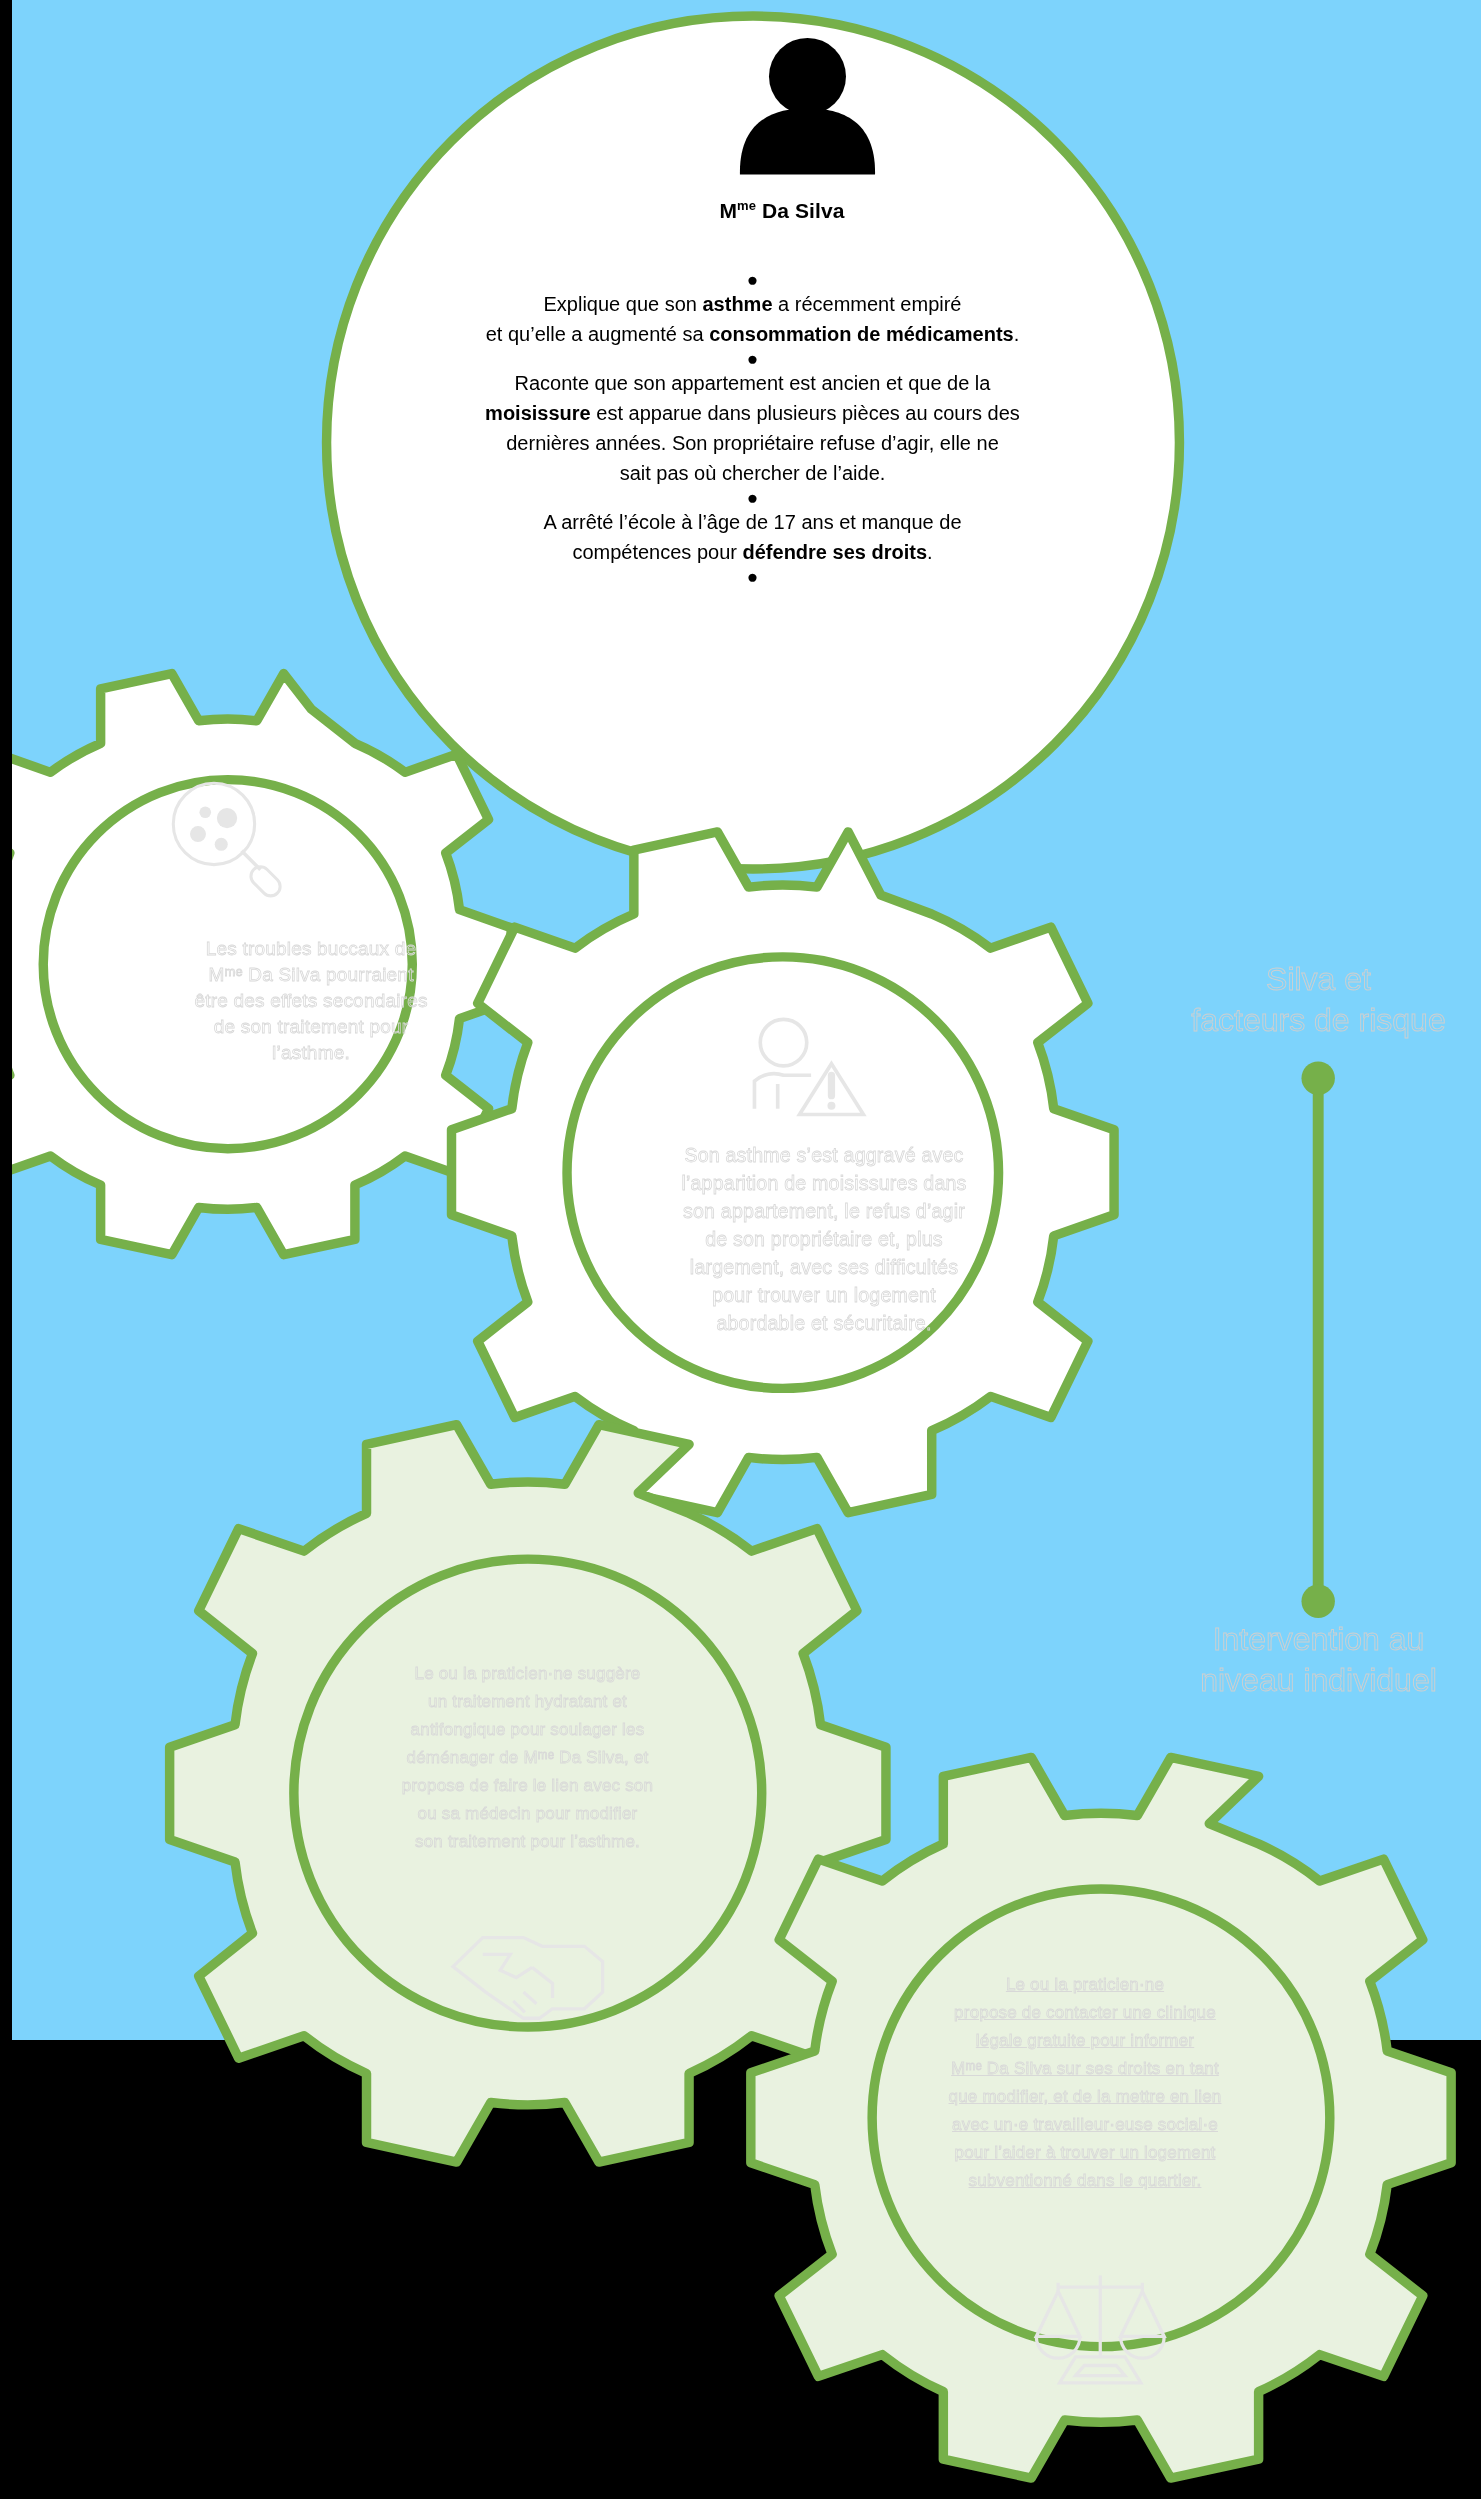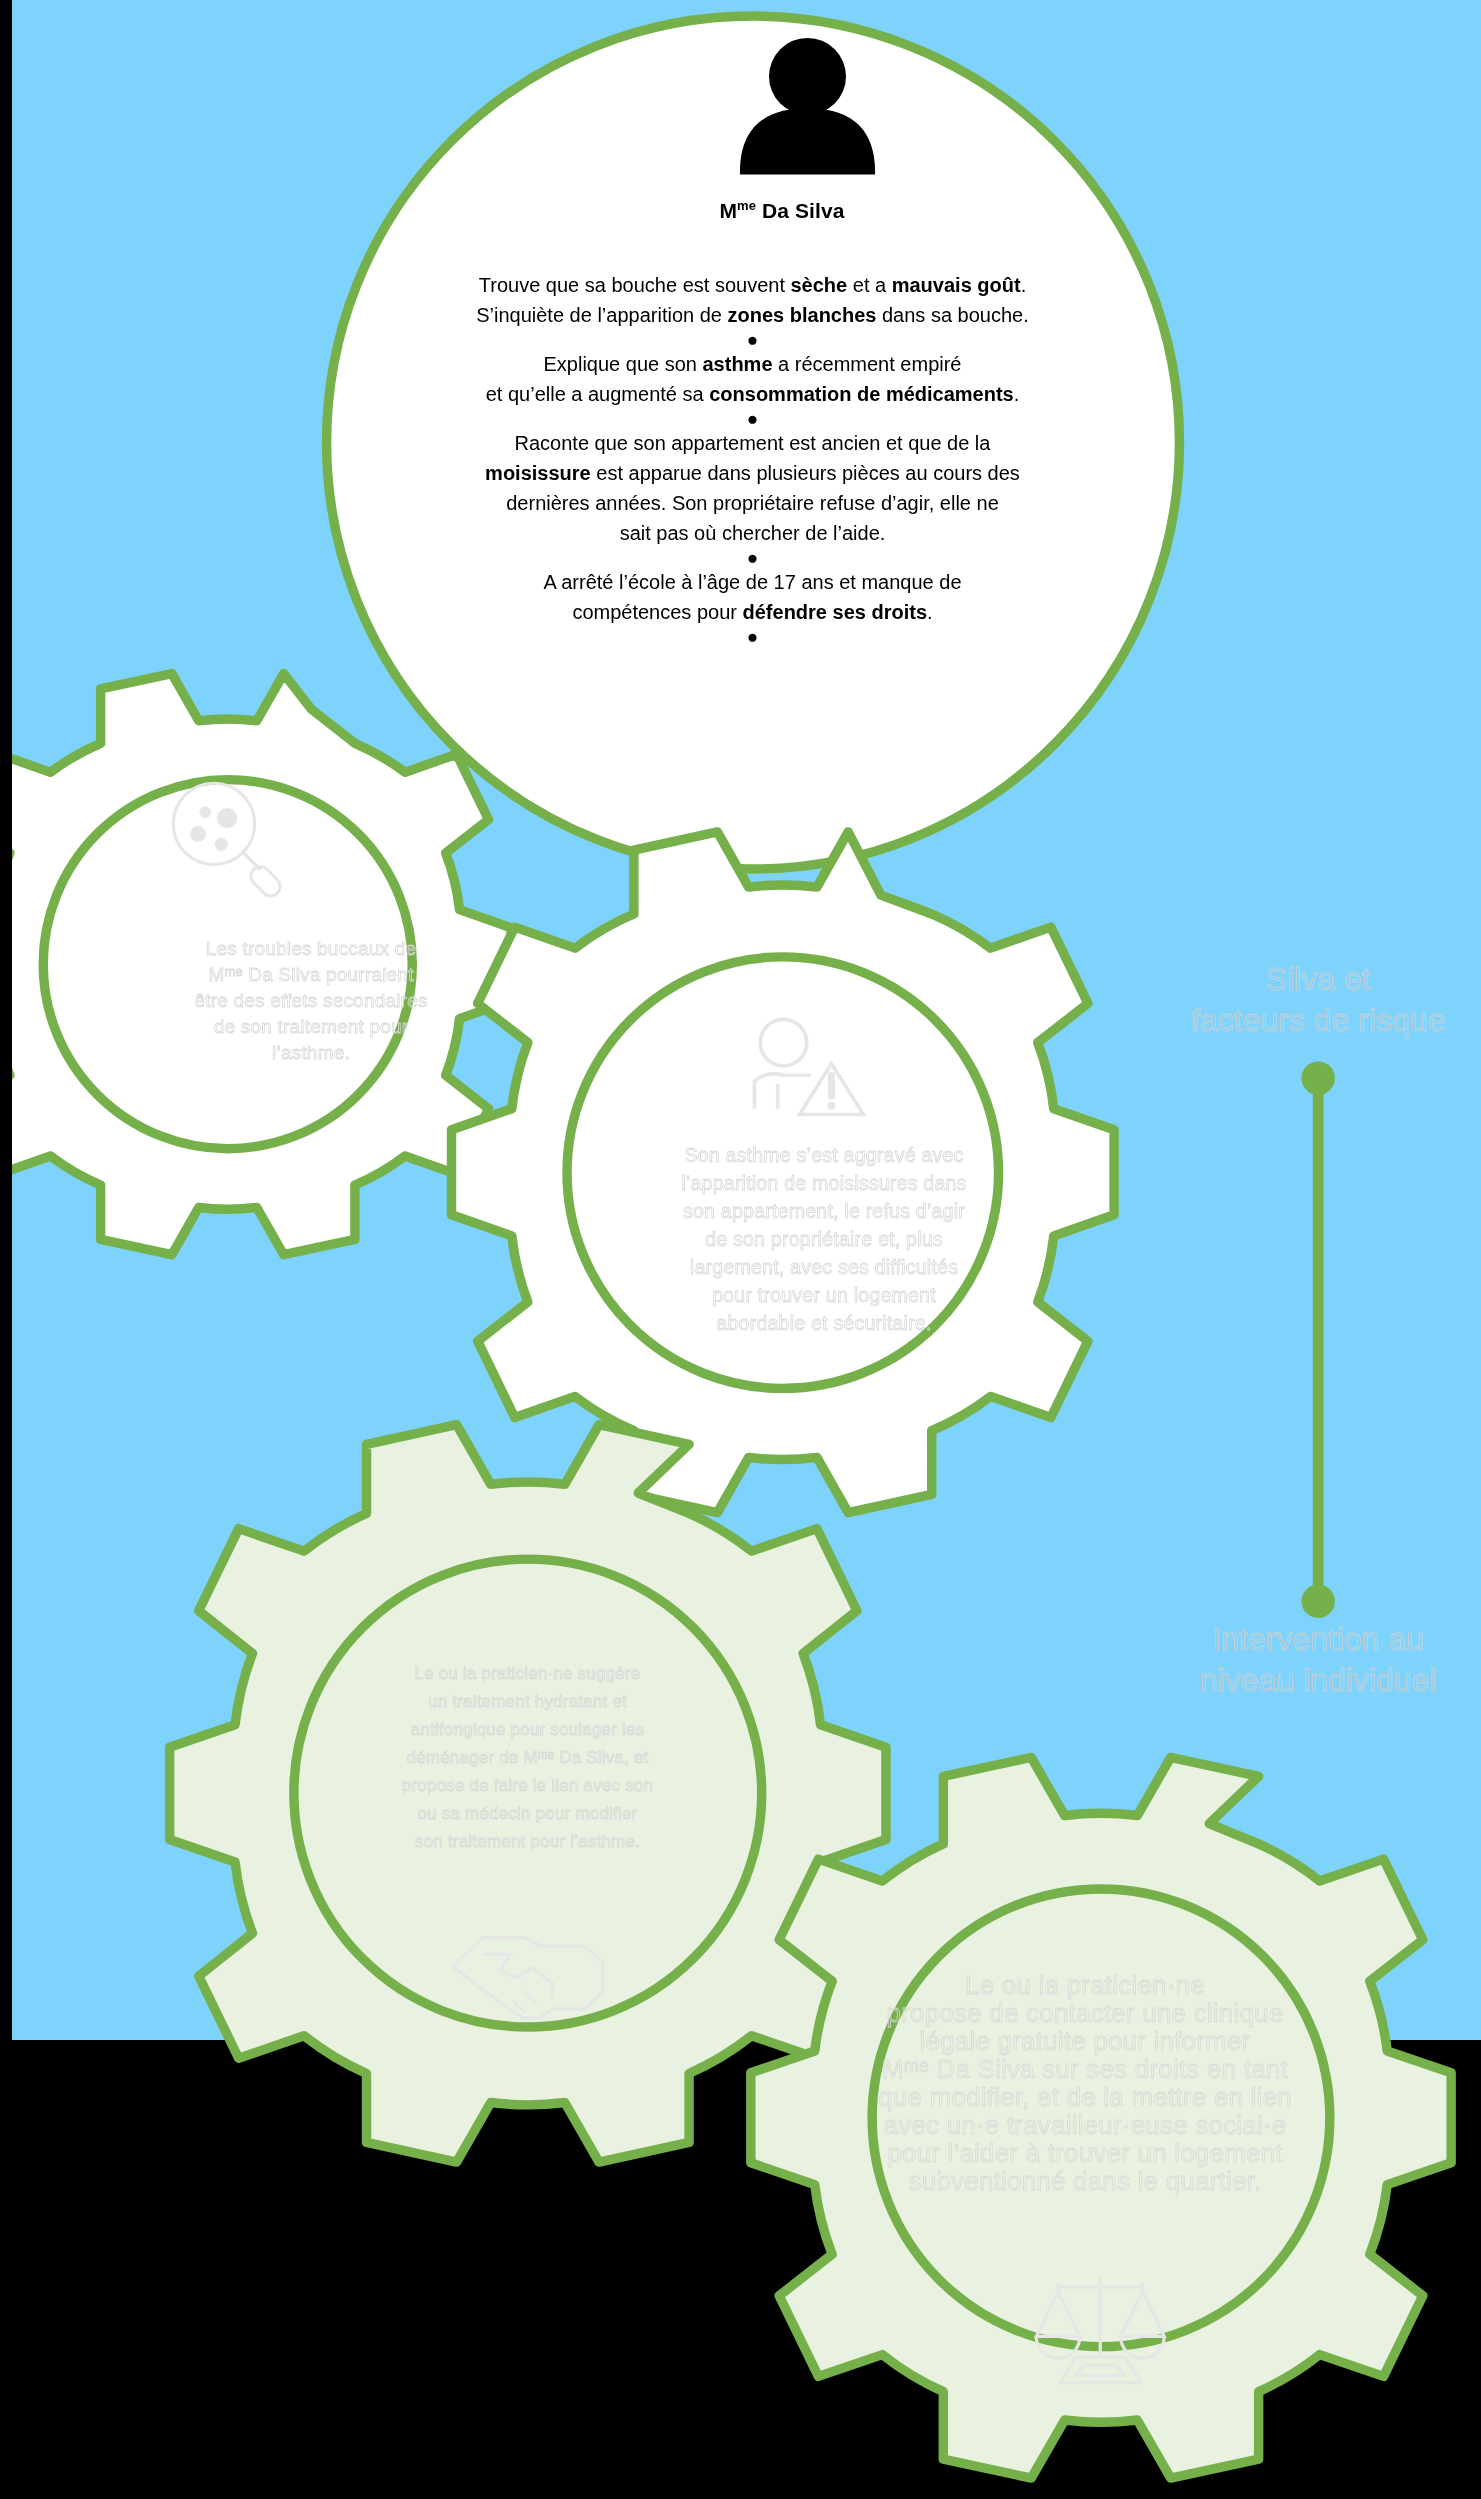--- a/index.html
+++ b/index.html
@@ -89,21 +89,21 @@
   #gear2-text {
     left: 594px; top: 1141px; width: 436px;
     font-size: 19.6px; line-height: 28px;
   }
   #gear3-text {
     left: 312px; top: 1660px; width: 407px;
     font-size: 17px; line-height: 28px;
   }
   #gear4-text {
     left: 848px; top: 1971px; width: 450px;
-    font-size: 26px; line-height: 28px;
+    font-size: 17px; line-height: 28px; text-decoration: underline;
   }
 
   
   .phase-label {
     position: absolute;
     text-align: center;
     color: transparent;
     -webkit-text-stroke: 0.9px #cfcfcf;
     font-size: 32px;
     line-height: 41px;
@@ -205,21 +205,20 @@
     </g>
   </svg>
 
   <div class="txt-layer">
 
     <div class="profile-name">
       <span>M</span><sup>me</sup><span> Da Silva</span>
     </div>
 
     <div class="profile-body">
-      <div>Trouve que sa bouche est souvent <b>sèche</b> et a <b>mauvais goût</b>.<br>S’inquiète de l’apparition de <b>zones blanches</b> dans sa bouche.</div>
       <span class="sep-dot">●</span>
       <div>Explique que son <b>asthme</b> a récemment empiré<br>et qu’elle a augmenté sa <b>consommation de médicaments</b>.</div>
       <span class="sep-dot">●</span>
       <div>Raconte que son appartement est ancien et que de la<br><b>moisissure</b> est apparue dans plusieurs pièces au cours des<br>dernières années. Son propriétaire refuse d’agir, elle ne<br>sait pas où chercher de l’aide.</div>
       <span class="sep-dot">●</span>
       <div>A arrêté l’école à l’âge de 17 ans et manque de<br>compétences pour <b>défendre ses droits</b>.</div>
       <span class="sep-dot">●</span>
     </div>
 
     <div class="gear-text" id="gear1-text">

